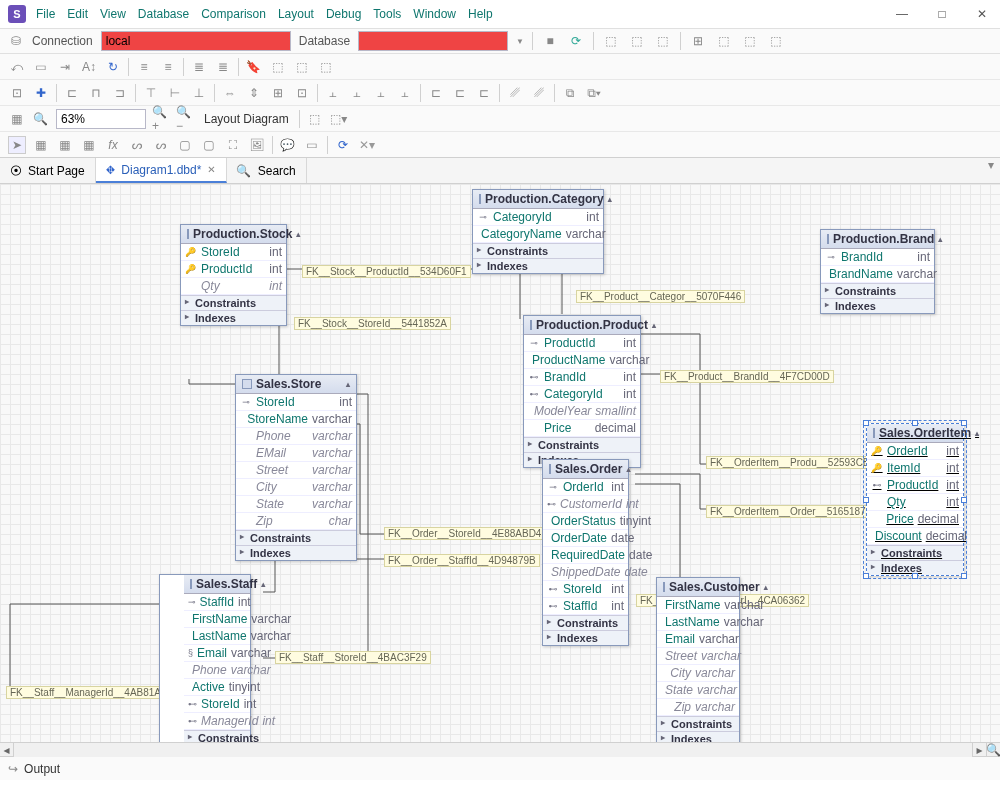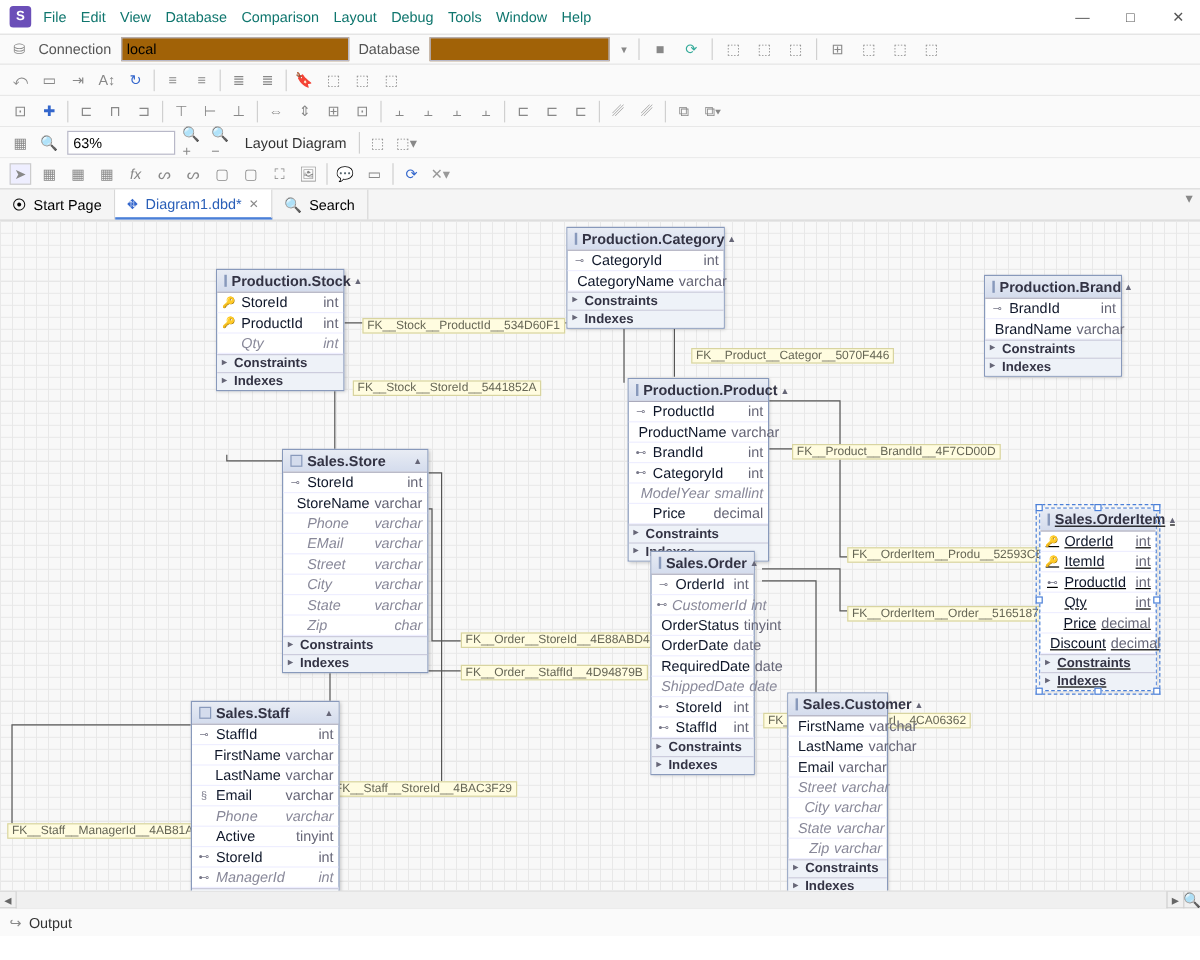--- a/index.html
+++ b/index.html
@@ -10,21 +10,21 @@
 .app-icon { width: 18px; height: 18px; background: #6b4fb8; border-radius: 3px; display: flex; align-items: center; justify-content: center; color: #fff; font-weight: bold; font-size: 11px; }
 .menu-items { display: flex; gap: 12px; }
 .menu-item { cursor: pointer; color: #0f766e; }
 .win-controls { margin-left: auto; display: flex; gap: 20px; color: #555; }
 .win-btn { cursor: pointer; width: 20px; text-align: center; }
 
 
 .conn-bar { height: 26px; display: flex; align-items: center; gap: 8px; padding: 0 8px; border-top: 1px solid #e0e0e0; border-bottom: 1px solid #e0e0e0; background: #fafafa; }
 .conn-icon { width: 16px; height: 16px; display: inline-flex; align-items: center; justify-content: center; color: #888; }
 .conn-label { color: #555; }
-.conn-select { border: 1px solid #b8b8c8; background: #a16207; height: 20px; padding: 0 4px; }
+.conn-select { border: 1px solid #b8b8c8; background: #ef4444; height: 20px; padding: 0 4px; }
 .conn-select.local { width: 190px; }
 .conn-select.db { width: 150px; }
 .vdiv { width: 1px; height: 18px; background: #d0d0d0; }
 .tb-btn { width: 18px; height: 18px; display: inline-flex; align-items: center; justify-content: center; color: #888; cursor: pointer; }
 
 
 .toolbar { height: 26px; display: flex; align-items: center; gap: 6px; padding: 0 8px; background: #fafafa; border-bottom: 1px solid #e8e8e8; }
 .zoom-input { border: 1px solid #b8b8c8; width: 90px; height: 20px; padding: 0 4px; background: #fff; }
 .layout-label { color: #333; margin: 0 4px; }
 
@@ -48,21 +48,21 @@
 
 .entity { position: absolute; background: #fff; border: 1px solid #8899bb; box-shadow: 1px 1px 3px rgba(0,0,0,0.2); }
 .entity.selected { border: 1px dashed #4a7fd8; }
 .entity.selected::before { content: ''; position: absolute; inset: -4px; border: 1px dashed #4a7fd8; pointer-events: none; }
 .sel-handle { position: absolute; width: 6px; height: 6px; background: #fff; border: 1px solid #4a7fd8; }
 .entity-header { background: linear-gradient(#e8ecf4, #d4dced); padding: 2px 6px; font-weight: bold; color: #334; display: flex; align-items: center; gap: 4px; font-size: 11px; border-bottom: 1px solid #aab; }
 .entity-header .toggle { margin-left: auto; color: #667; font-size: 8px; }
 .entity-rows { }
 .entity-row { display: flex; padding: 1px 4px; font-size: 11px; align-items: center; gap: 4px; border-bottom: 1px solid #eef; }
 .entity-row .icon { width: 12px; text-align: center; color: #778; font-size: 9px; }
-.entity-row .col-name { flex: 1; color: #0f172a; }
+.entity-row .col-name { flex: 1; color: #0f766e; }
 .entity-row .col-type { color: #667; font-style: normal; }
 .entity-row.italic .col-name, .entity-row.italic .col-type { font-style: italic; color: #889; }
 .entity-section { background: #eef2f8; padding: 1px 6px 1px 14px; font-weight: bold; color: #334; font-size: 11px; position:relative; border-top: 1px solid #ccd; }
 .entity-section::before { content: '▸'; position: absolute; left: 4px; font-size: 8px; color: #667; }
 .entity .table-icon { width: 10px; height: 10px; background: #d4dced; border: 1px solid #8899bb; display: inline-block; }
 
 
 .rel-label { position: absolute; background: #fffce0; border: 1px solid #d8d4a0; padding: 0 3px; font-size: 10px; color: #665; white-space: nowrap; }
 
 
@@ -523,21 +523,21 @@
       <div class="entity-section">Indexes</div>
       <div class="sel-handle" style="left: -4px; top: -4px;"></div>
       <div class="sel-handle" style="left: 50%; top: -4px; transform: translateX(-50%);"></div>
       <div class="sel-handle" style="left: calc(100% - 2px); top: -4px;"></div>
       <div class="sel-handle" style="left: -4px; top: 50%; transform: translateY(-50%);"></div>
       <div class="sel-handle" style="left: calc(100% - 2px); top: 50%; transform: translateY(-50%);"></div>
       <div class="sel-handle" style="left: -4px; top: calc(100% - 2px);"></div>
       <div class="sel-handle" style="left: 50%; top: calc(100% - 2px); transform: translateX(-50%);"></div>
       <div class="sel-handle" style="left: calc(100% - 2px); top: calc(100% - 2px);"></div>
     </div>
-  <div class="entity" style="left:159px;top:400px;width:124px;">
+  <div class="entity" style="left:159px;top:390px;width:92px;padding-left:24px;">
       <div class="entity-header">
         <span class="table-icon"></span>
         <span>Sales.Staff</span>
         <span class="toggle">▴</span>
       </div>
       <div class="entity-rows">
         <div class="entity-row">
           <span class="icon">⊸</span>
           <span class="col-name">StaffId</span>
           <span class="col-type">int</span>

